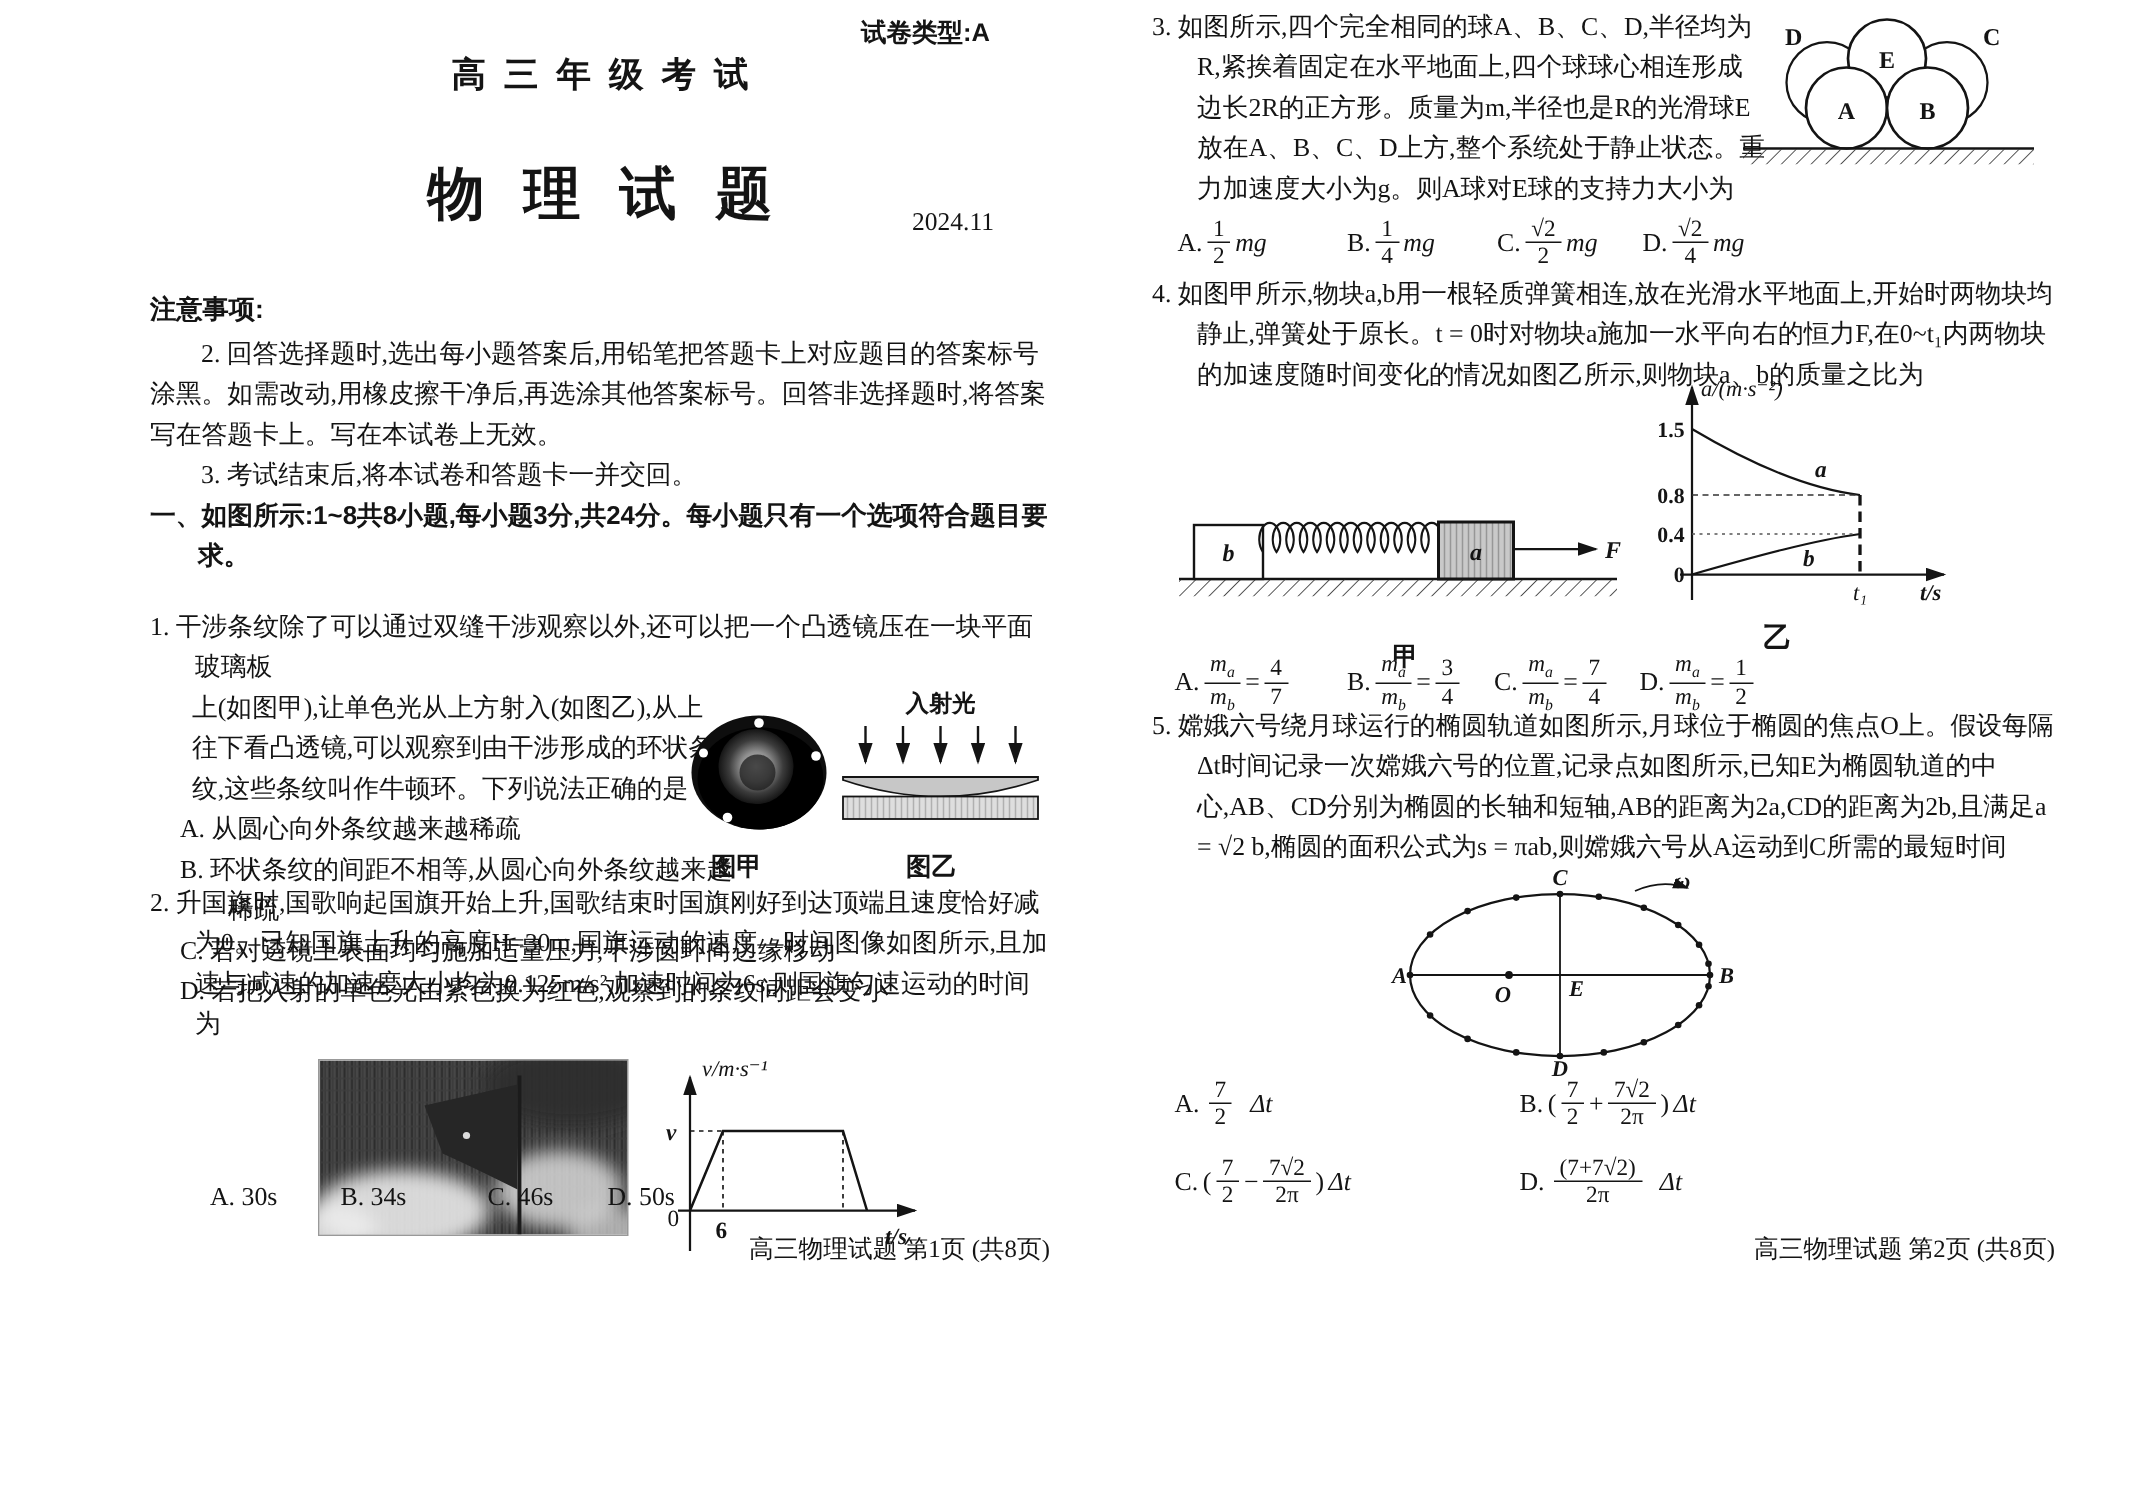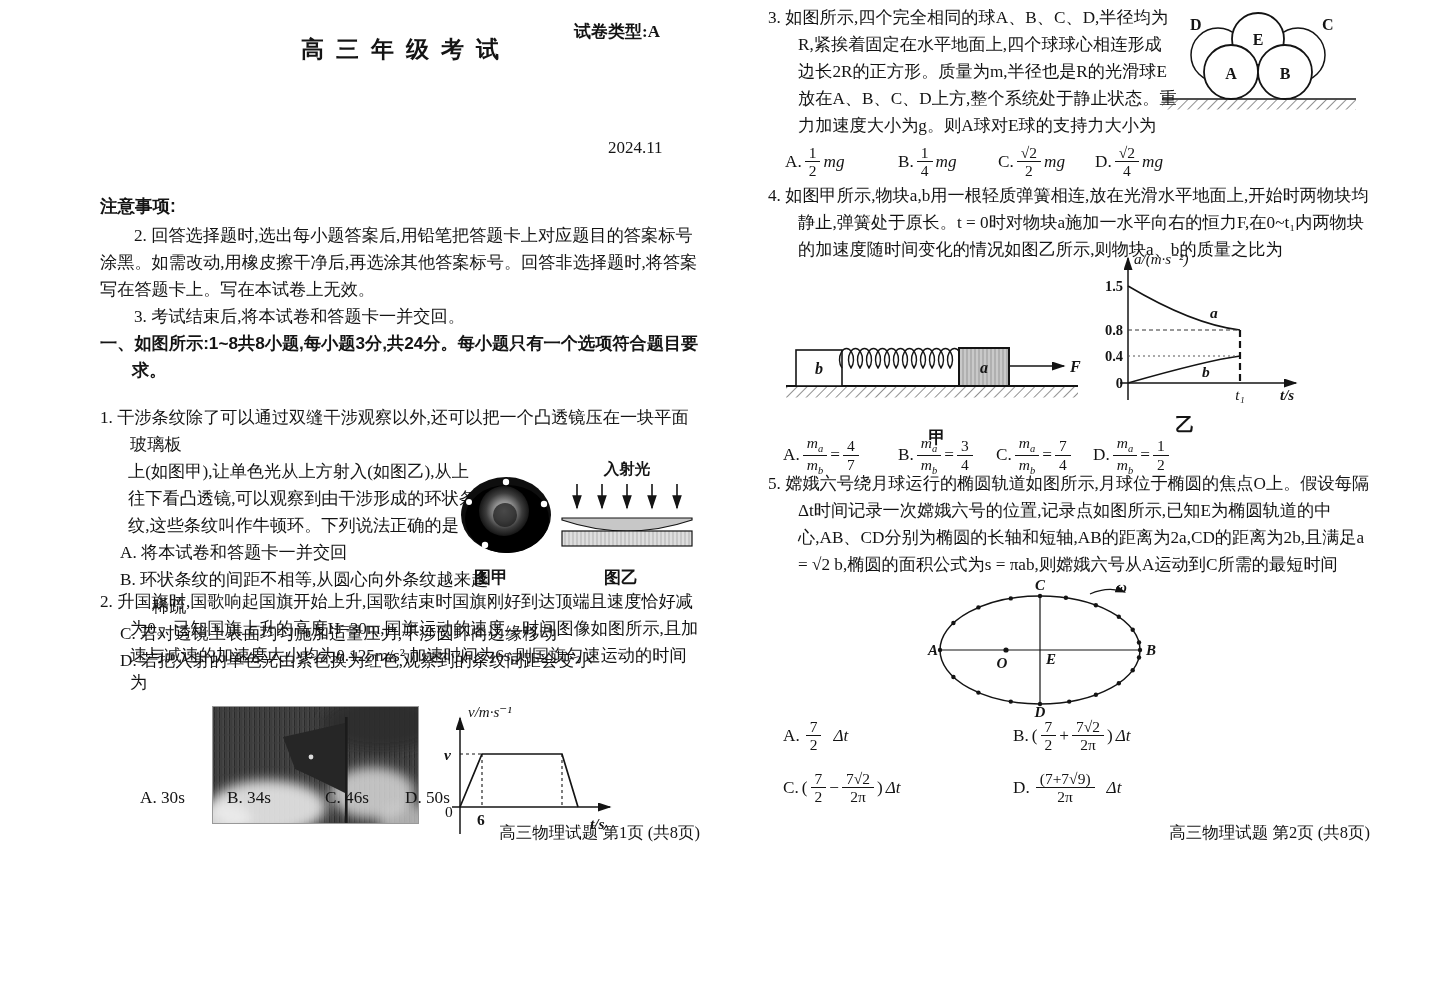--- a/index.html
+++ b/index.html
@@ -11,21 +11,21 @@
   .abs{position:absolute;left:0;width:100%;}
   p{margin:0;}
   .txt{font-size:17.2px;line-height:27px;}
   .hei{font-family:"Liberation Sans","DejaVu Sans",sans-serif;font-weight:700;}
   .b{font-weight:700;}
   .hang{padding-left:30px;text-indent:-30px;}
   .ind{text-indent:34px;}
   .cont{padding-left:28px;}
   .opt{padding-left:52px;text-indent:-32px;}
   .narrow{width:352px;}
-  .ptype{position:absolute;top:20px;right:40px;font-size:17px;font-family:Liberation Serif, serif;}
+  .ptype{position:absolute;top:10px;right:40px;font-size:17px;}
   .extitle{position:absolute;top:34px;left:0;width:100%;text-align:center;font-size:23px;letter-spacing:12px;text-indent:12px;}
   .subject{position:absolute;top:104px;left:0;width:100%;text-align:center;font-size:38px;letter-spacing:26px;text-indent:26px;}
   .date{position:absolute;top:138px;left:508px;font-size:17px;text-align:center;}
   .nh{position:absolute;top:194px;left:0;font-size:17.5px;}
   .notices{top:222px;}
   .sect{top:330px;font-size:17.2px;line-height:27px;padding-left:32px;text-indent:-32px;}
   .q1{top:404px;}
   .q1mid{position:relative;}
   .q1figs{position:absolute;left:352px;top:2px;width:248px;height:142px;}
   .q2{top:588px;}
@@ -93,20 +93,21 @@
         <feGaussianBlur stdDeviation="6"></feGaussianBlur>
       </filter>
   </defs>
 </svg>
 
 <div class="sheet">
 
   <div class="page" id="p1">
     <div class="ptype hei">试卷类型:A</div>
     <div class="extitle b">高三年级考试</div>
+    <div class="subject b">物理试题</div>
     <div class="date">2024.11</div>
     <div class="nh hei">注意事项:</div>
 
     <div class="abs notices txt">
       <p class="ind">2. 回答选择题时,选出每小题答案后,用铅笔把答题卡上对应题目的答案标号涂黑。如需改动,用橡皮擦干净后,再选涂其他答案标号。回答非选择题时,将答案写在答题卡上。写在本试卷上无效。</p>
       <p class="ind">3. 考试结束后,将本试卷和答题卡一并交回。</p>
     </div>
 
     <div class="abs sect hei">一、如图所示:1~8共8小题,每小题3分,共24分。每小题只有一个选项符合题目要求。</div>
 
@@ -131,21 +132,21 @@
             <line x1="75" y1="24" x2="75" y2="48" stroke="#141414" stroke-width="1.6" marker-end="url(#ah)"></line>
             <line x1="100" y1="24" x2="100" y2="48" stroke="#141414" stroke-width="1.6" marker-end="url(#ah)"></line>
             <line x1="125" y1="24" x2="125" y2="48" stroke="#141414" stroke-width="1.6" marker-end="url(#ah)"></line>
             <path d="M10 58 H140 V60 Q75 82 10 60 Z" fill="#c7c7c7" stroke="#141414" stroke-width="1.2"></path>
             <rect x="10" y="71" width="130" height="15" fill="url(#vhatch1)" stroke="#141414" stroke-width="1.2"></rect>
           </svg>
           <div class="capt" style="position:absolute;left:22px;top:104px">图甲</div>
           <div class="capt" style="position:absolute;left:152px;top:104px">图乙</div>
         </div>
         <p class="cont narrow">上(如图甲),让单色光从上方射入(如图乙),从上往下看凸透镜,可以观察到由干涉形成的环状条纹,这些条纹叫作牛顿环。下列说法正确的是</p>
-        <p class="opt narrow">A. 将本试卷和答题卡一并交回</p>
+        <p class="opt narrow">A. 从圆心向外条纹越来越稀疏</p>
         <p class="opt narrow">B. 环状条纹的间距不相等,从圆心向外条纹越来越稀疏</p>
       </div>
       <p class="opt">C. 若对透镜上表面均匀施加适量压力,干涉圆环向边缘移动</p>
       <p class="opt">D. 若把入射的单色光由紫色换为红色,观察到的条纹间距会变小</p>
     </div>
 
     <div class="abs q2 txt">
       <p class="hang">2. 升国旗时,国歌响起国旗开始上升,国歌结束时国旗刚好到达顶端且速度恰好减为0。已知国旗上升的高度H=30m,国旗运动的速度—时间图像如图所示,且加速与减速的加速度大小均为0.125m/s²,加速时间为6s,则国旗匀速运动的时间为</p>
       <div class="q2figs">
         <svg width="205" height="116" class="flagbox">
@@ -413,21 +414,21 @@
             <span class="num">7√2</span>
             <span class="den">2π</span>
           </span>
         <span>)</span>
           <span class="suf">Δt</span>
       </span>
       <span class="optf" style="left:245px;top:52px">
         <span>D.</span>
           <span></span>
         <span class="frac">
-            <span class="num">(7+7√9)</span>
+            <span class="num">(7+7√2)</span>
             <span class="den">2π</span>
           </span>
         <span></span>
         <span class="frac">
             <span class="num"></span>
             <span class="den"></span>
           </span>
         <span></span>
           <span class="suf">Δt</span>
       </span>

